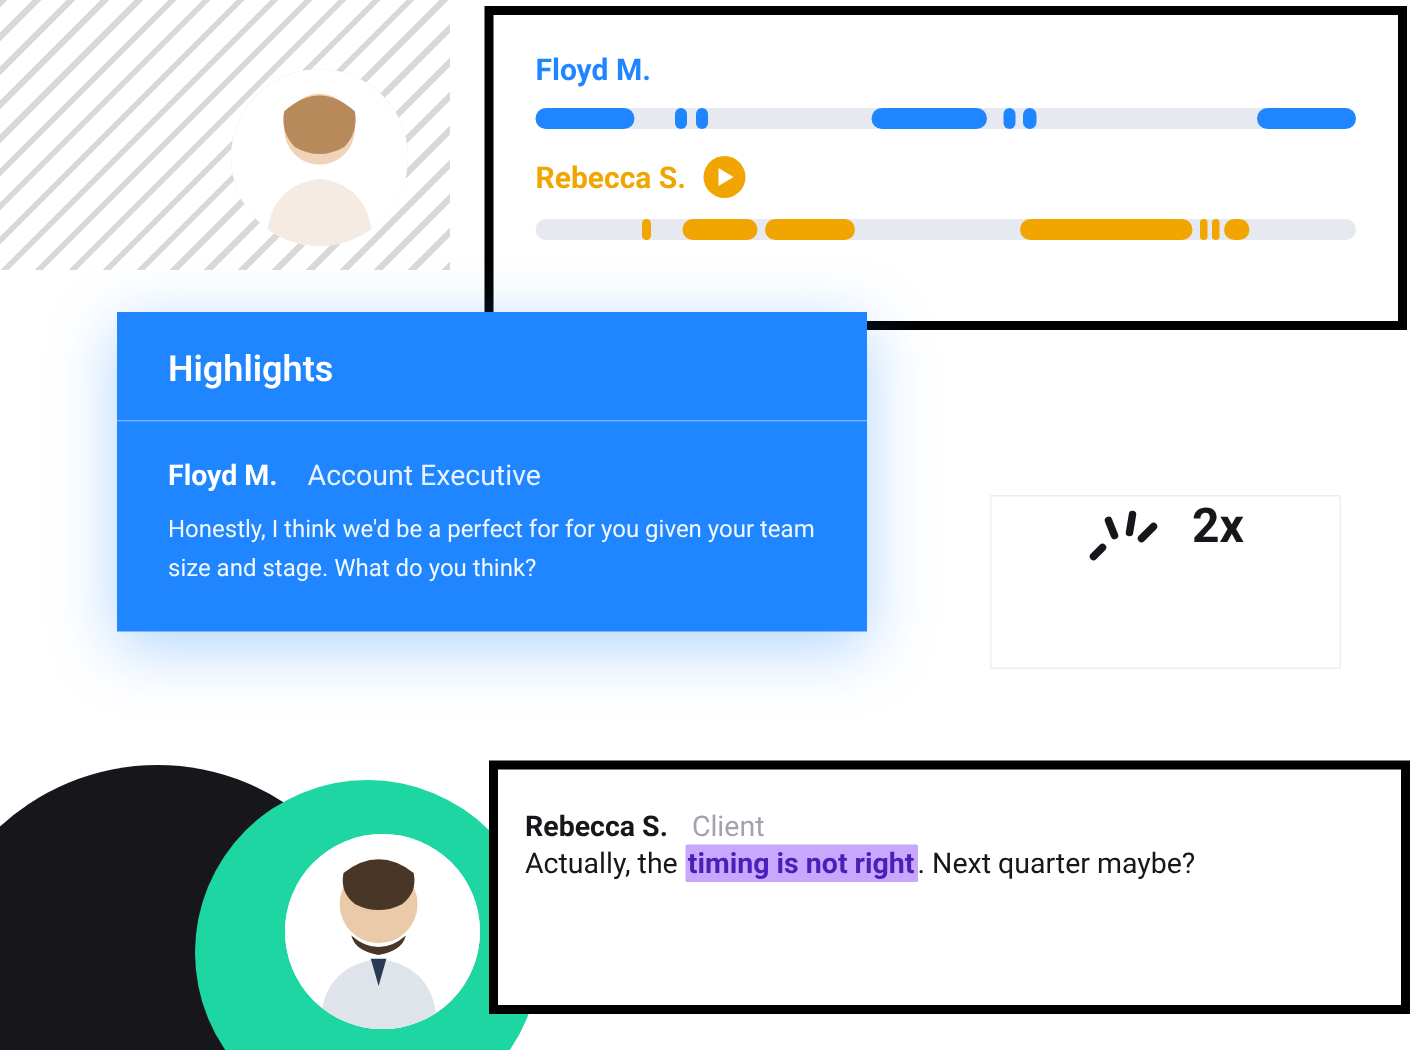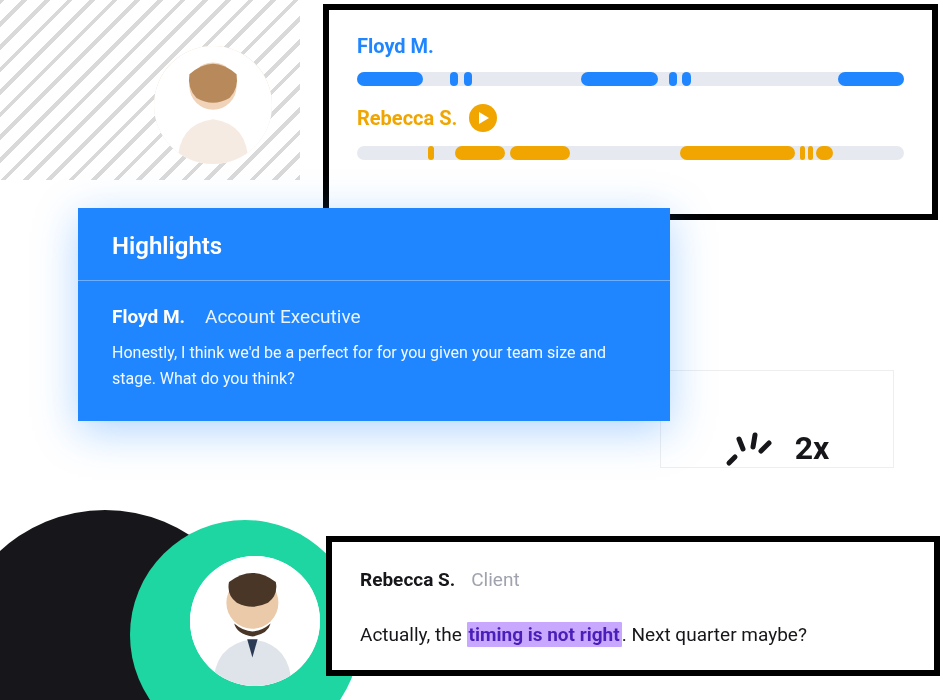--- a/index.html
+++ b/index.html
@@ -84,21 +84,21 @@
       top: 0;
       height: 14px;
       border-radius: 7px;
     }
     .wave-seg.blue { background: #1f86ff; }
     .wave-seg.orange { background: #f0a500; }
     .highlights-card {
       position: absolute;
       top: 208px;
       left: 78px;
-      width: 592px;
+      width: 500px;
       background: #1f86ff;
       color: #fff;
       z-index: 5;
       box-shadow: 0 10px 40px rgba(31,134,255,0.35);
     }
     .highlights-header {
       font-size: 24px;
       font-weight: 600;
       padding: 24px 34px 20px;
       border-bottom: 1px solid rgba(255,255,255,0.35);
@@ -118,28 +118,28 @@
       margin-left: 16px;
     }
     .hl-quote {
       margin-top: 12px;
       font-size: 16px;
       line-height: 1.6;
       opacity: 0.95;
     }
     .speed-card {
       position: absolute;
-      top: 370px;
+      top: 330px;
       left: 660px;
       width: 234px;
-      height: 98px;
+      height: 116px;
       border: 1px solid #eee;
       background: #fff;
       display: flex;
-      align-items: flex-end;
+      align-items: flex-start;
       justify-content: center;
       gap: 22px;
     }
     .sparkle svg { display:block; }
     .speed-label {
       font-size: 32px;
       font-weight: 700;
       color: #17171b;
     }
     .black-circle {
@@ -171,39 +171,39 @@
       background: linear-gradient(145deg,#ffffff 35%,#f0f0f0 100%);
       overflow: hidden;
       z-index: 3;
     }
     .avatar-bottom svg { width:100%; height:100%; }
     .transcript-card {
       position: absolute;
       bottom: 24px;
       left: 326px;
       width: 614px;
-      height: 140px;
+      height: 169px;
       border: 6px solid #000;
       background: #fff;
-      padding: 26px 28px;
+      padding: 26px 18px;
       z-index: 4;
     }
     .tc-name {
       font-weight: 700;
       font-size: 19px;
       color: #17171b;
       display: inline;
     }
     .tc-role {
       color: #a0a3ad;
       font-size: 19px;
       margin-left: 12px;
     }
     .tc-text {
-      margin-top: 32px;
+      margin-top: 2px;
       font-size: 19px;
       color: #17171b;
     }
     .tc-highlight {
       background: #c8a8ff;
       color: #4a1fb8;
       font-weight: 700;
       padding: 1px 2px;
       border-radius: 1px;
     }

